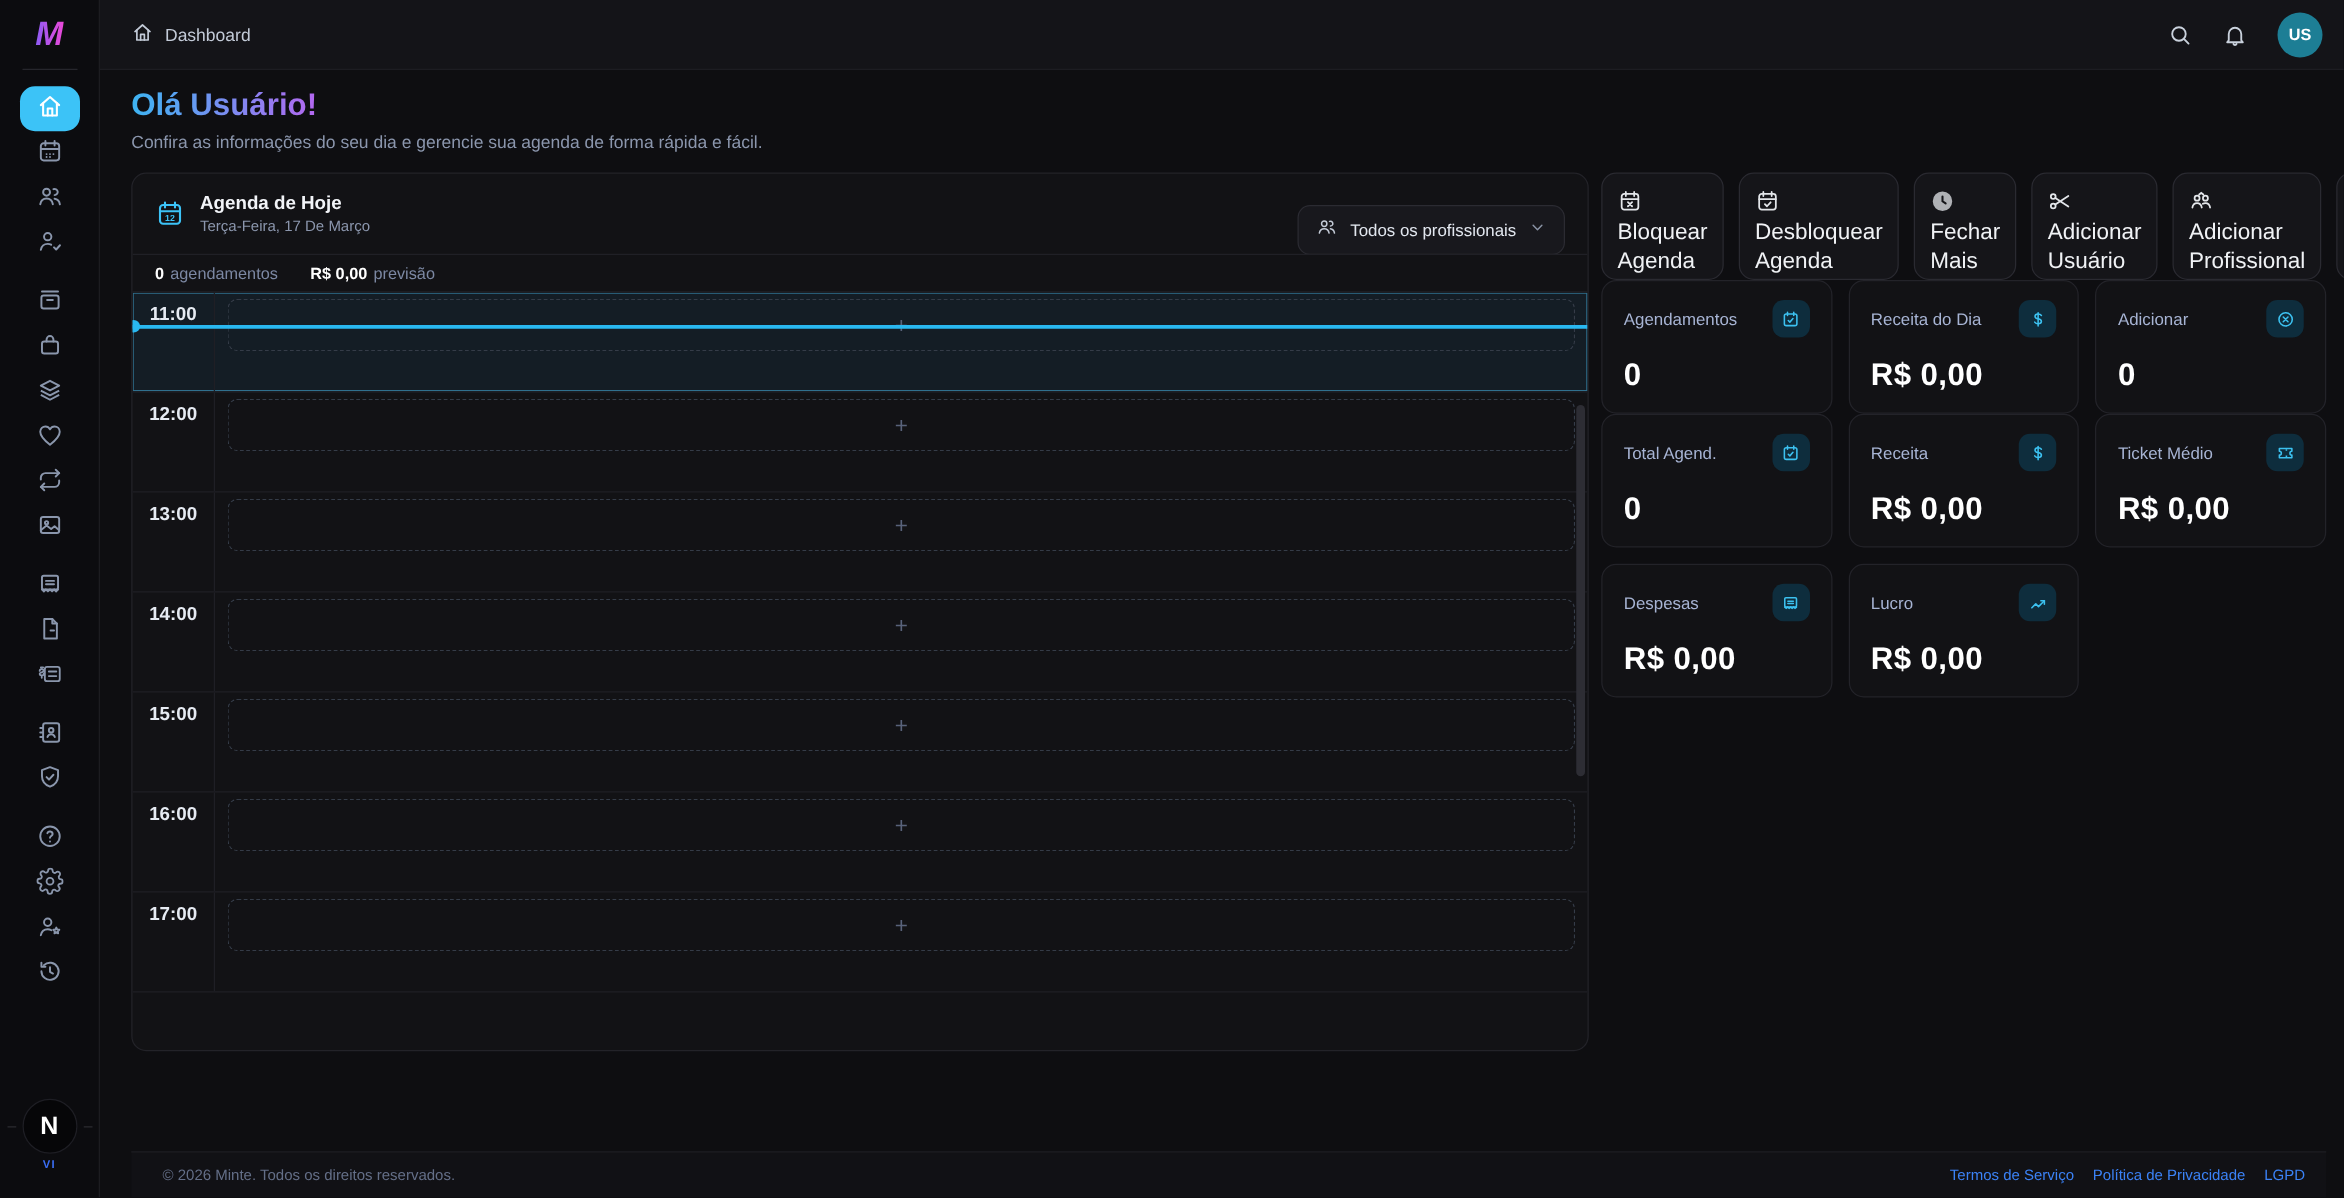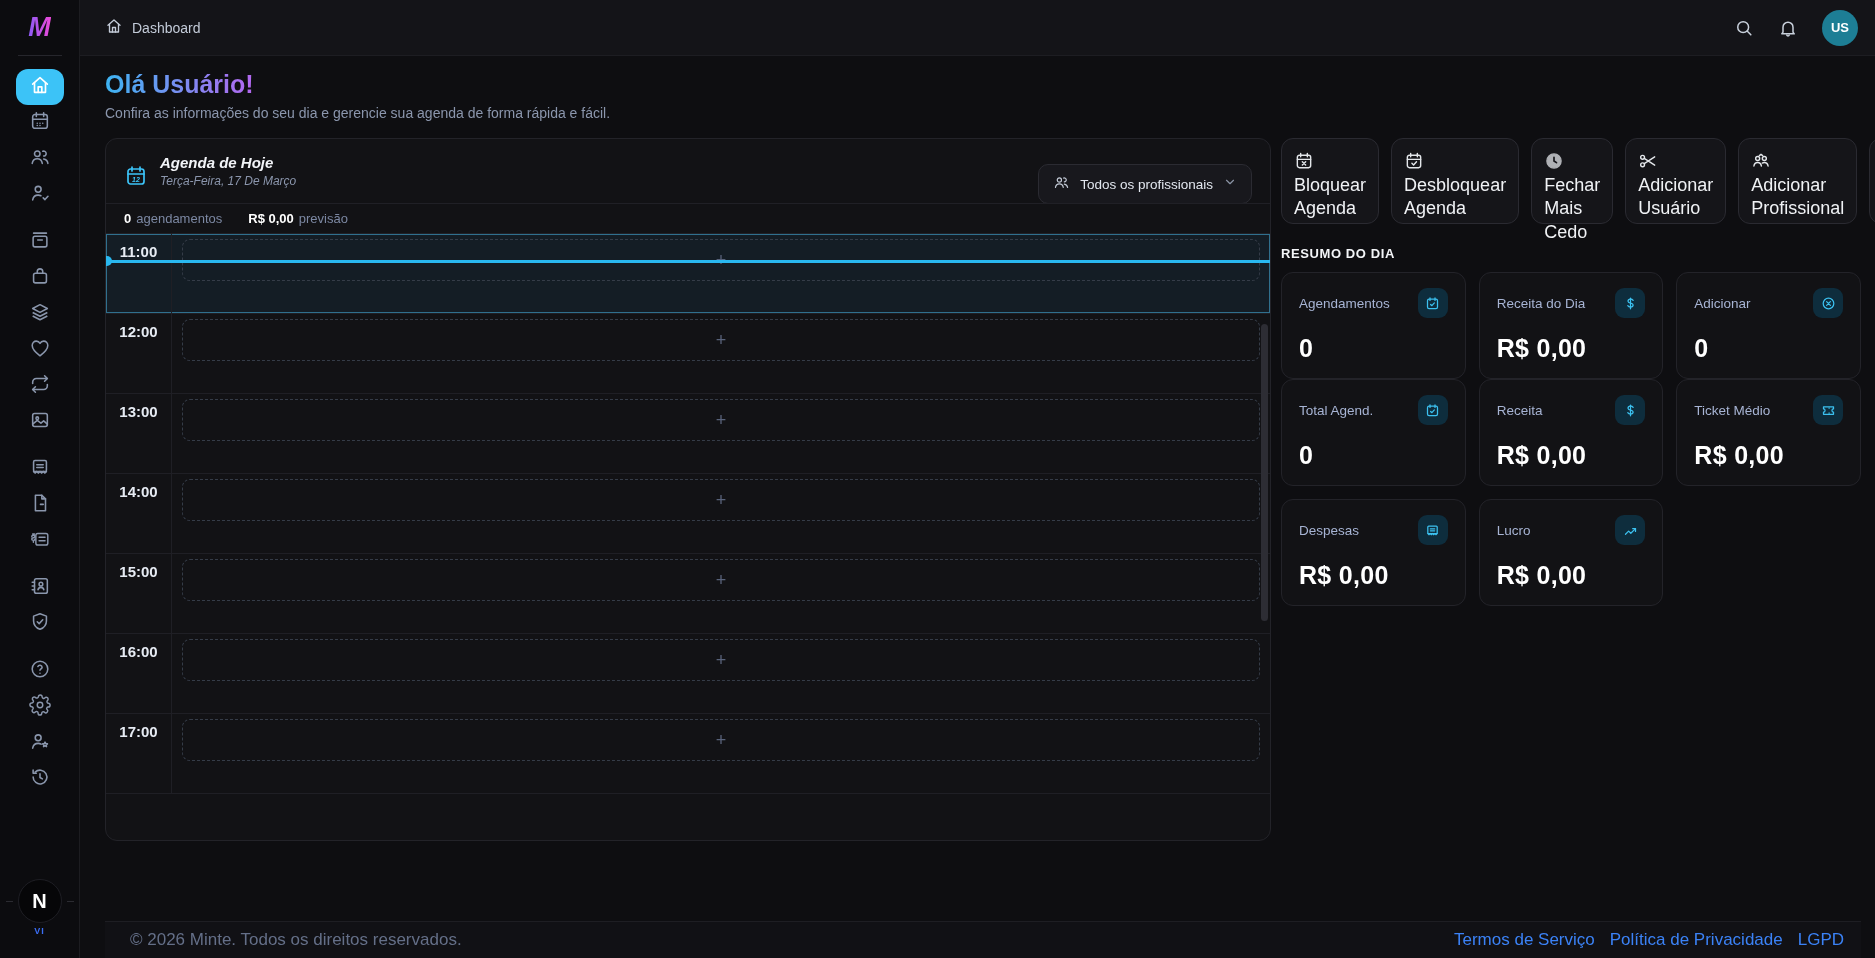--- a/index.html
+++ b/index.html
@@ -49,21 +49,21 @@
   .greeting p { margin-top:6px; font-size:14px; color:#8b96ad; }
 
   .content-row { display:flex; gap:10px; margin-top:17px; }
 
   
   .agenda-card { width:1166px; flex:0 0 1166px; height:703px; background:#121215;
     border:1px solid #232329; border-radius:12px; position:relative; overflow:hidden;
     display:flex; flex-direction:column; }
   .agenda-head { height:64px; display:flex; align-items:center; justify-content:space-between;
     padding:0 18px 0 18px; }
-  .agenda-title-wrap { display:flex; align-items:flex-end; gap:12px;font-style:italic; }
+  .agenda-title-wrap { display:flex; align-items:center; gap:12px; }
   .agenda-cal-icon { color:#3cc3f7; display:flex; }
   .agenda-cal-icon svg { width:24px; height:24px; }
   .agenda-title { font-size:15px; font-weight:700; color:#f2f4f8; }
   .agenda-date { font-size:12px; color:#8b96ad; margin-top:3px; }
   .prof-select { height:40px; background:#18181d; border:1px solid #2b2b32; border-radius:10px;
     display:flex; align-items:center; gap:10px; padding:0 14px; cursor:pointer;margin-top:26px; }
   .prof-select svg { width:17px; height:17px; color:#c3cad6; }
   .prof-select .sel-label { font-size:13.5px; color:#e2e7ef; }
   .prof-select .chev { width:14px; height:14px; color:#8a93a5; }
   .agenda-stats { height:31px; border-top:1px solid #202026; border-bottom:1px solid #202026;
@@ -103,21 +103,21 @@
   .sum-top { display:flex; align-items:center; justify-content:space-between; }
   .sum-label { font-size:13.5px; color:#a7b4d4; }
   .chip { width:30px; height:30px; border-radius:9px; background:#0e2d3d; color:#3cc1f0;
     display:flex; align-items:center; justify-content:center; }
   .chip svg { width:15px; height:15px; }
   .sum-value { font-size:25px; font-weight:800; color:#fff; letter-spacing:.3px; }
 
   
   .footer { margin-top:auto; height:37px; flex:0 0 37px; background:#111115;
     border-top:1px solid #1e1e23; display:flex; align-items:center;
-    justify-content:space-between; padding:0 17px 0 25px; font-size:17px; }
+    justify-content:space-between; padding:0 17px 0 25px; font-size:12px; }
   .copyright { color:#646f88; }
   .foot-links { display:flex; gap:15px; }
   .foot-links a { color:#3b82f6; text-decoration:none; cursor:pointer; }
 </style>
 </head>
 <body>
 
 <div class="app">
 
   <nav class="sidebar">
@@ -462,21 +462,20 @@
             </button>
             <button class="qa-btn">
               <span><svg viewBox="0 0 24 24" fill="none" stroke="currentColor" stroke-width="1.7" stroke-linecap="round">
                     <path d="M12 3.5v17"></path>
                     <path d="M16.2 7c-.9-1.2-2.4-1.9-4.2-1.9-2.3 0-4 1.2-4 3.1 0 4.2 8.2 2.1 8.2 6.3 0 1.9-1.8 3.1-4.2 3.1-1.9 0-3.5-.8-4.4-2.1"></path>
                   </svg></span>
               <span class="qa-label">Adicionar Despesa</span>
             </button>
           </div>
 
-          <h2 class="sum-heading">RESUMO DO DIA</h2>
           <div class="sum-grid">
             <div class="sum-card">
               <div class="sum-top">
                 <span class="sum-label">Agendamentos</span>
                 <span class="chip">
                     <svg viewBox="0 0 24 24" fill="none" stroke="currentColor" stroke-width="2" stroke-linecap="round" stroke-linejoin="round">
                       <rect x="4" y="5" width="16" height="15" rx="2.5"></rect>
                       <path d="M8 3v4M16 3v4"></path>
                       <path d="M9 13.5l2 2 4-4.5"></path>
                     </svg>

